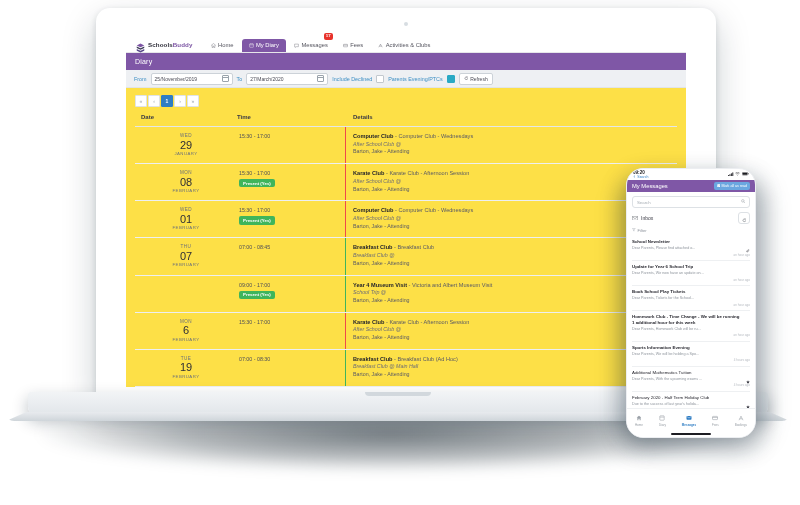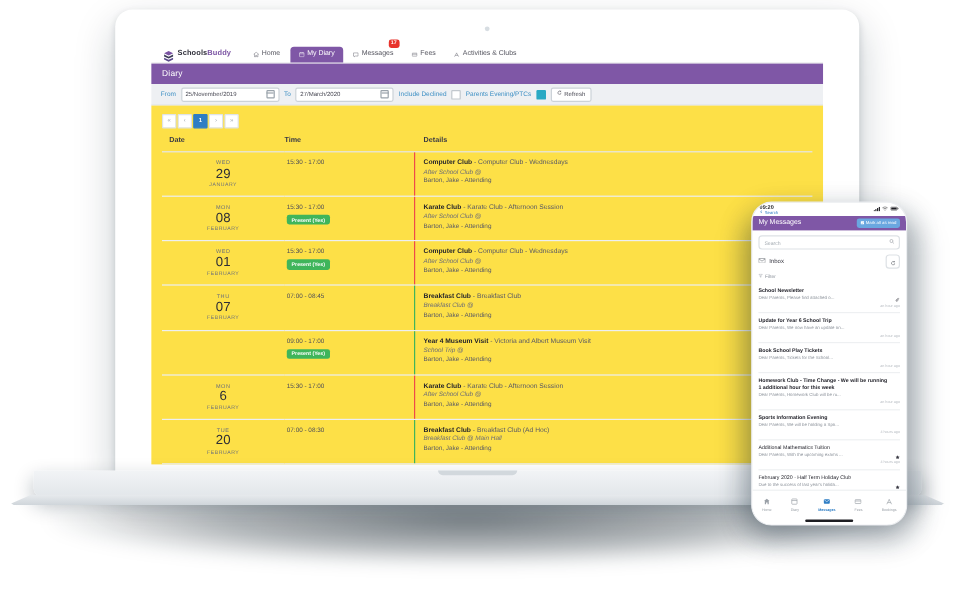--- a/index.html
+++ b/index.html
@@ -370,21 +370,21 @@
                 <td class="c-time"><span>15:30 - 17:00</span></td>
                 <td class="c-det" style="--mk:#ef4a4a">
                   <div class="t1"><b>Karate Club</b><span> - Karate Club - Afternoon Session</span></div>
                   <div class="t2">After School Club @</div>
                   <div class="t3">Barton, Jake - Attending</div>
                 </td>
               </tr>
               <tr>
                 <td class="c-date">
                   <div class="dw">TUE</div>
-                  <div class="dd">20</div>
+                  <div class="dd">19</div>
                   <div class="dm">FEBRUARY</div>
                 </td>
                 <td class="c-time"><span>07:00 - 08:30</span></td>
                 <td class="c-det" style="--mk:#3fb55b">
                   <div class="t1"><b>Breakfast Club</b><span> - Breakfast Club (Ad Hoc)</span></div>
                   <div class="t2">Breakfast Club @ Main Hall</div>
                   <div class="t3">Barton, Jake - Attending</div>
                 </td>
               </tr>
             </tbody>

